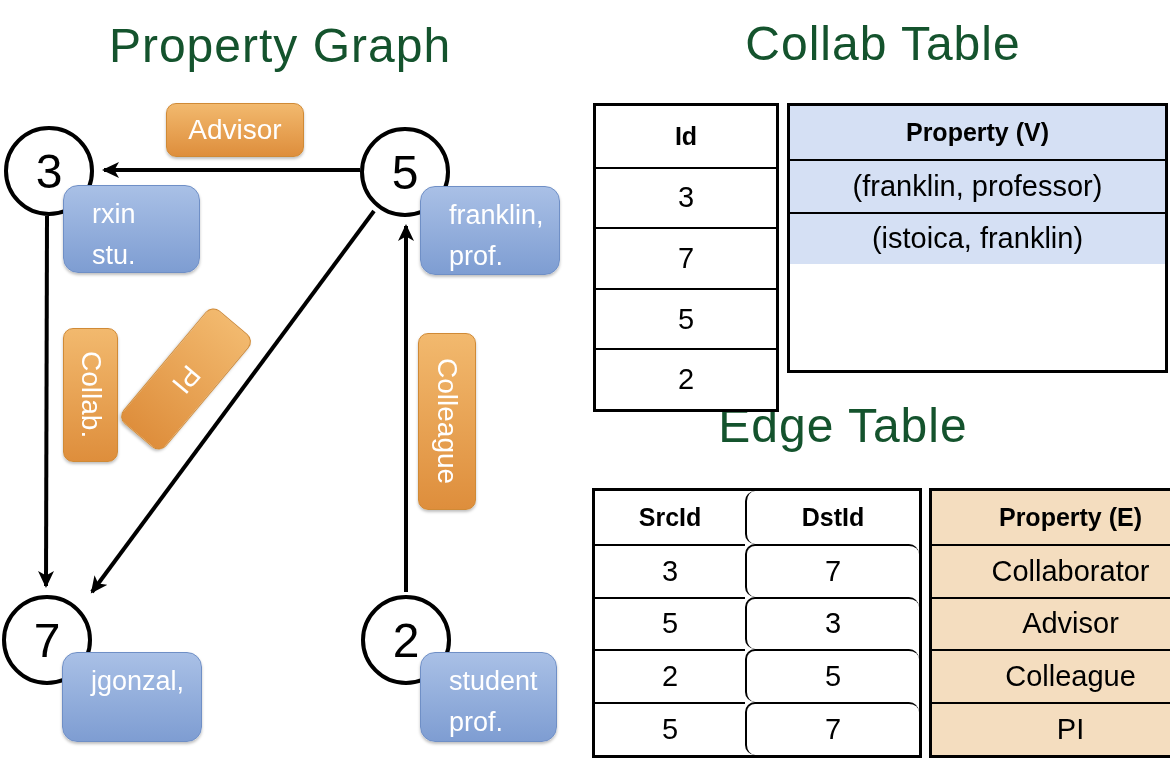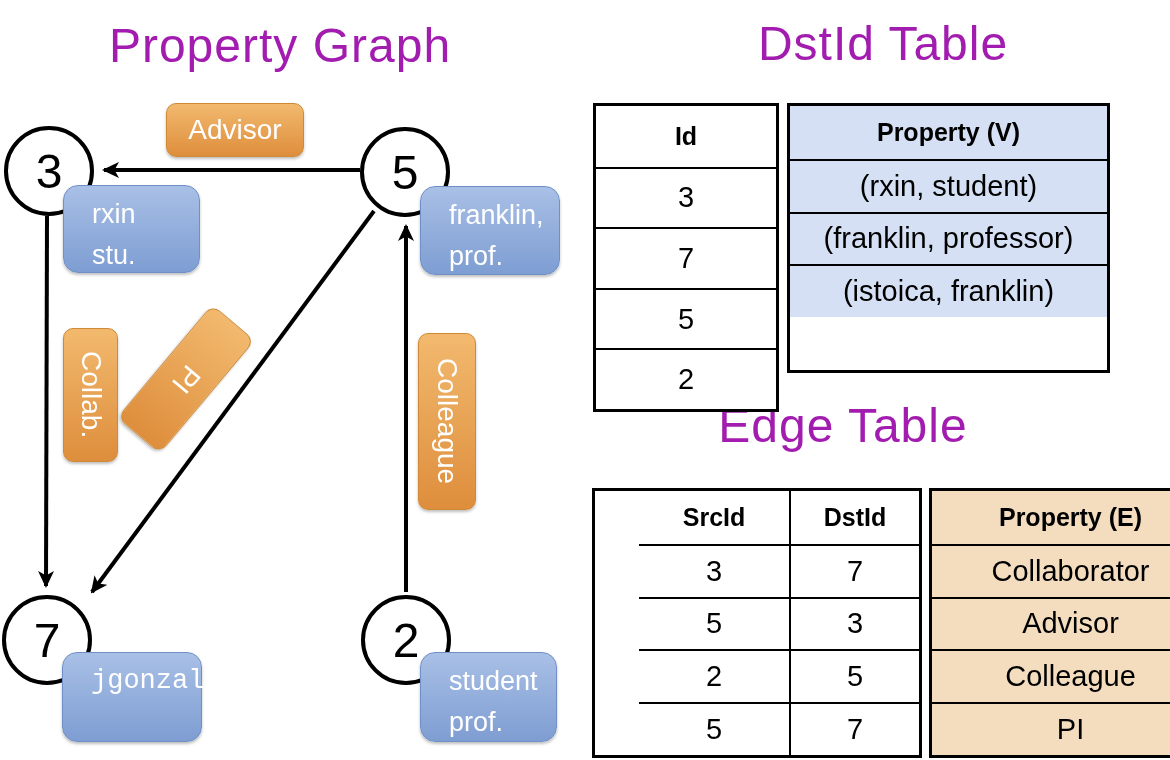--- a/index.html
+++ b/index.html
@@ -12,21 +12,21 @@
     --blue_bottom:#7e9dd2;
     --blue_edge:#6f8fc6;
     --table_blue:#d5e0f4;
     --table_tan:#f4ddbf;
   }
   *{margin:0;padding:0;box-sizing:border-box;}
   html,body{background:var(--paper);}
   body{font-family:"Liberation Sans", sans-serif;color:var(--ink);}
   .canvas{position:relative;width:1170px;height:760px;background:var(--paper);overflow:hidden;}
 
-  .big-title{position:absolute;text-align:center;font-size:48px;font-weight:400;letter-spacing:1px;color:#a21caf;}
+  .big-title{position:absolute;text-align:center;font-size:48px;font-weight:400;letter-spacing:1px;color:#14532d;}
   #title-graph{left:0;top:18px;width:560px;}
   #title-vertex{left:598px;top:16px;width:570px;}
   #title-edge{left:593px;top:398px;width:500px;}
 
   
   .node{position:absolute;width:90px;height:90px;border:4px solid var(--ink);border-radius:50%;
         background:var(--paper);display:flex;align-items:center;justify-content:center;
         font-size:48px;font-weight:400;}
   #node-3{left:4px;top:126px;}
   #node-5{left:360px;top:127px;}
@@ -44,47 +44,47 @@
   #pill-colleague{left:418px;top:333px;width:58px;height:177px;}
   #pill-pi{left:158px;top:305px;width:56px;height:148px;transform:rotate(40deg);}
 
   
   .callout{position:absolute;border-radius:15px;border:1px solid var(--blue_edge);
       background:linear-gradient(to bottom, var(--blue_top), var(--blue_bottom));
       color:#fff;font-size:27px;line-height:1.5;padding:8px 0 0 28px;
       box-shadow:0 2px 3px rgba(0,0,0,0.25);}
   #callout-rxin{left:63px;top:185px;width:137px;height:88px;}
   #callout-franklin{left:420px;top:186px;width:140px;height:89px;}
-  #callout-jgonzal{left:62px;top:652px;width:140px;height:90px;font-family:Liberation Mono, monospace;}
+  #callout-jgonzal{left:62px;top:652px;width:140px;height:90px;}
   #callout-istoica{left:420px;top:652px;width:137px;height:90px;}
 
   svg.edges{position:absolute;left:0;top:0;}
 
   
   .tbl{position:absolute;border:3px solid var(--ink);display:grid;grid-template-rows:repeat(5,1fr);background:var(--paper);}
   .tbl .cell{display:flex;align-items:center;justify-content:center;font-size:29px;}
   .tbl .cell.hdr{font-weight:bold;font-size:25px;}
   .tbl .row-line{border-top:2px solid var(--ink);}
   .tbl.blue-fill .cell{background:var(--table_blue);}
   .tbl.tan-fill .cell{background:var(--table_tan);}
-  .tbl.two-col{grid-template-columns:150px 1fr;padding-left:44px;}
-  .tbl.two-col .cell.col2{border-left:2px solid var(--ink);}
+  .tbl.two-col{grid-template-columns:150px 1fr;}
+  .tbl.two-col .cell.col2{border-left:2px solid var(--ink);border-radius:10px;}
 
   #vt-id{left:593px;top:103px;width:186px;height:309px;}
-  #vt-prop{left:787px;top:103px;width:323px;height:270px;}
+  #vt-prop{left:787px;top:103px;width:381px;height:270px;}
   #et-ids{left:592px;top:488px;width:330px;height:270px;}
   #et-prop{left:929px;top:488px;width:283px;height:270px;}
 </style>
 </head>
 <body>
 
 <div class="canvas">
 
   <div class="big-title" id="title-graph">Property Graph</div>
-  <div class="big-title" id="title-vertex">DstId Table</div>
+  <div class="big-title" id="title-vertex">Collab Table</div>
   <div class="big-title" id="title-edge">Edge Table</div>
 
   <svg class="edges" width="580" height="760" viewBox="0 0 580 760">
     <defs>
       <marker id="arrow" markerUnits="userSpaceOnUse" markerWidth="26" markerHeight="26" refX="15" refY="8" orient="auto">
         <path d="M0,0 L17,8 L0,16 L4.5,8 z" fill="#000"></path>
       </marker>
     </defs>
     <line x1="360" y1="170" x2="104" y2="170" stroke="#000" stroke-width="4" marker-end="url(#arrow)"></line>
     <line x1="47" y1="216" x2="46" y2="586" stroke="#000" stroke-width="4" marker-end="url(#arrow)"></line>
@@ -129,21 +129,20 @@
   <div class="tbl" id="vt-id">
     <div class="cell hdr">Id</div>
     <div class="cell row-line">3</div>
     <div class="cell row-line">7</div>
     <div class="cell row-line">5</div>
     <div class="cell row-line">2</div>
   </div>
 
   <div class="tbl blue-fill" id="vt-prop">
     <div class="cell hdr">Property (V)</div>
-    <div class="cell row-line">(rxin, student)</div>
     <div class="cell row-line">(franklin, professor)</div>
     <div class="cell row-line">(istoica, franklin)</div>
   </div>
 
   <div class="tbl two-col" id="et-ids">
     <div class="cell hdr">SrcId</div>
     <div class="cell hdr col2">DstId</div>
     <div class="cell row-line">3</div>
     <div class="cell row-line col2">7</div>
     <div class="cell row-line">5</div>

